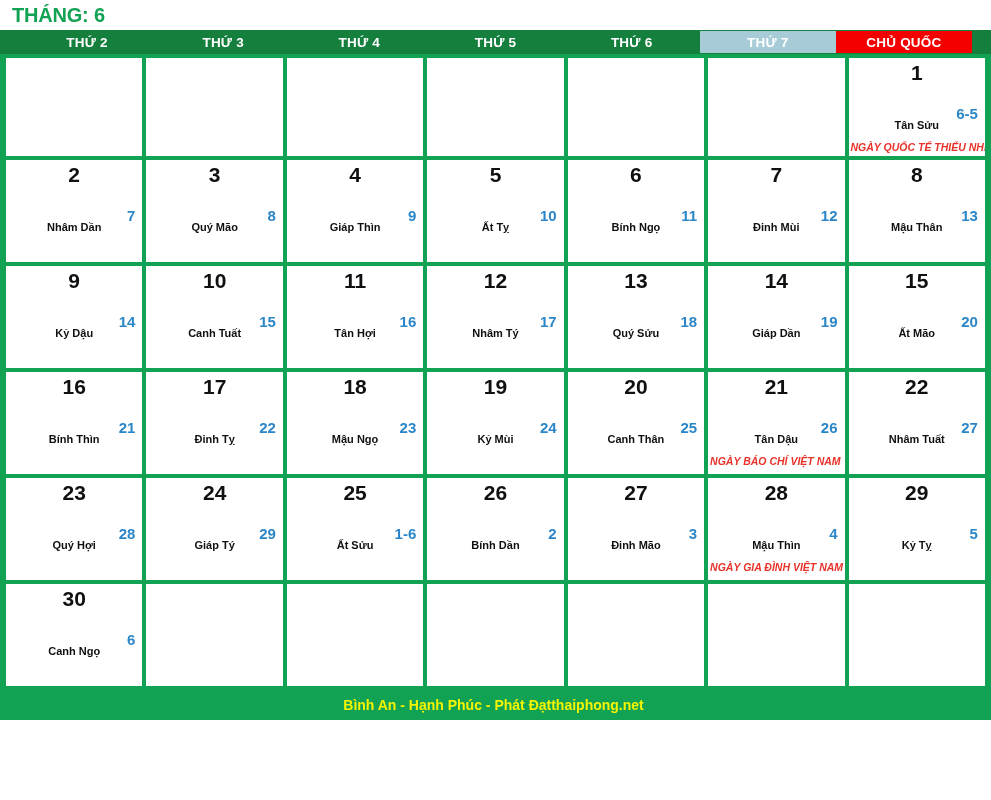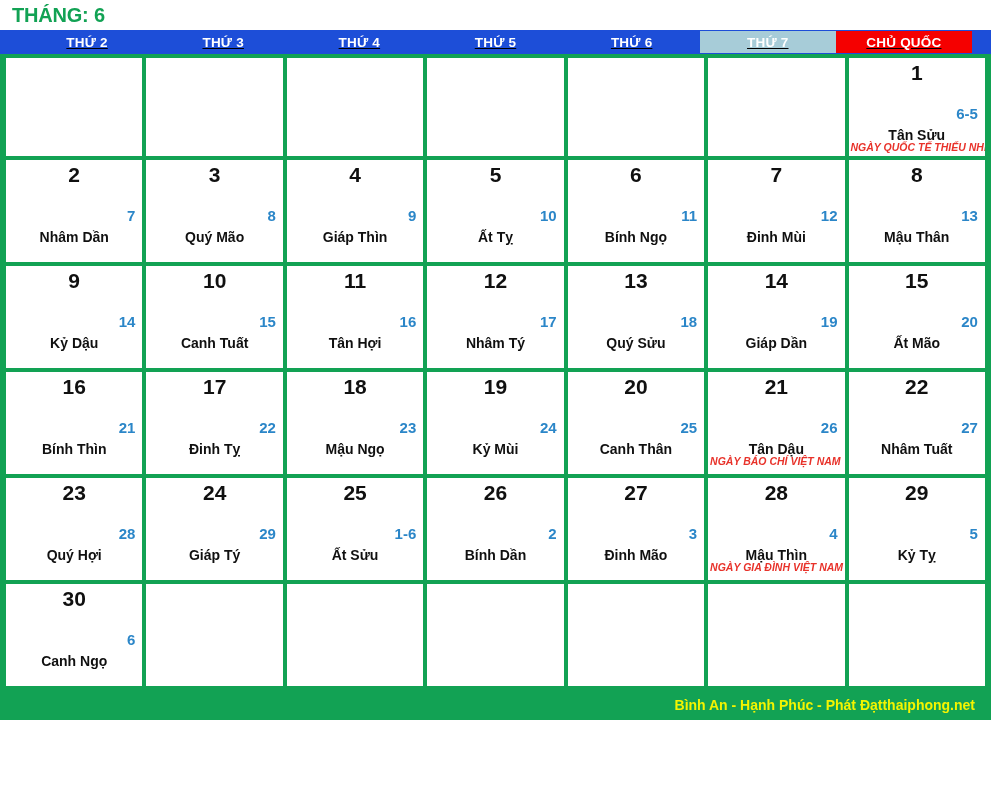--- a/index.html
+++ b/index.html
@@ -40,24 +40,23 @@
     font-size: 20px;
     letter-spacing: -0.2px;
     white-space: nowrap;
   }
 
   
   .weekday-row {
     flex: 0 0 24px;
     height: 24px;
     display: flex;
-    background: #1d4ed8;
+    background: #15803d;
     padding: 0 19px;
     box-sizing: border-box;
-    text-decoration: underline;
   }
   .weekday-cell {
     flex: 1 1 0;
     display: flex;
     align-items: center;
     justify-content: center;
     color: #ffffff;
     font-weight: bold;
     font-size: 13.5px;
     letter-spacing: 0.2px;
@@ -125,26 +124,25 @@
     color: #2b86c8;
     line-height: 1;
     white-space: nowrap;
   }
   .cankhi {
     position: absolute;
     top: 62px;
     left: 0;
     right: 0;
     text-align: center;
-    font-size: 14px;
+    font-size: 11px;
     font-weight: bold;
     color: #101010;
     line-height: 1;
     white-space: nowrap;
-    margin-top: 8px;
   }
   .holiday {
     position: absolute;
     top: 84px;
     left: 2px;
     right: 0;
     font-size: 10.5px;
     font-weight: bold;
     font-style: italic;
     color: #e8322a;
@@ -153,21 +151,21 @@
     text-align: left;
   }
 
   
   .footer-bar {
     flex: 0 0 30px;
     height: 30px;
     background: #12a254;
     display: flex;
     align-items: center;
-    justify-content: flex-end;
+    justify-content: center;
     padding: 0 16px 0 12px;
     box-sizing: border-box;
   }
   .footer-left, .footer-right {
     color: #f4f400;
     font-weight: bold;
     font-size: 14px;
     white-space: nowrap;
   }
 </style>

